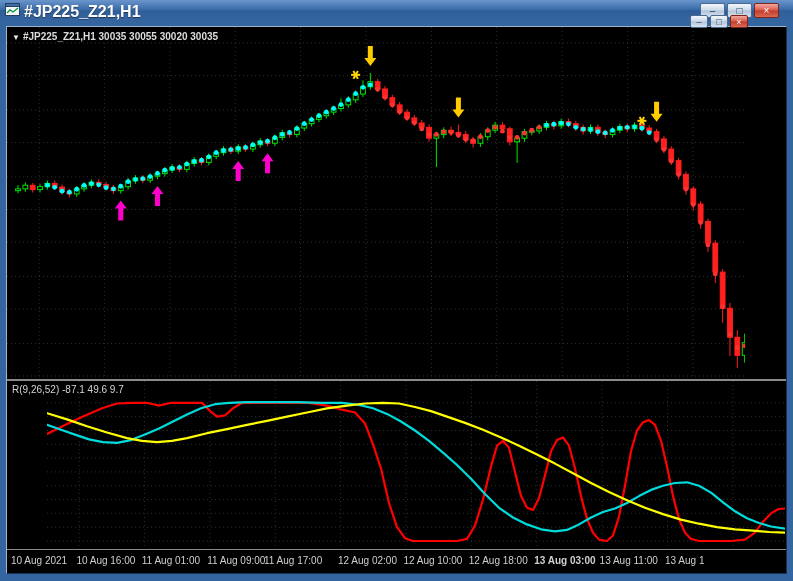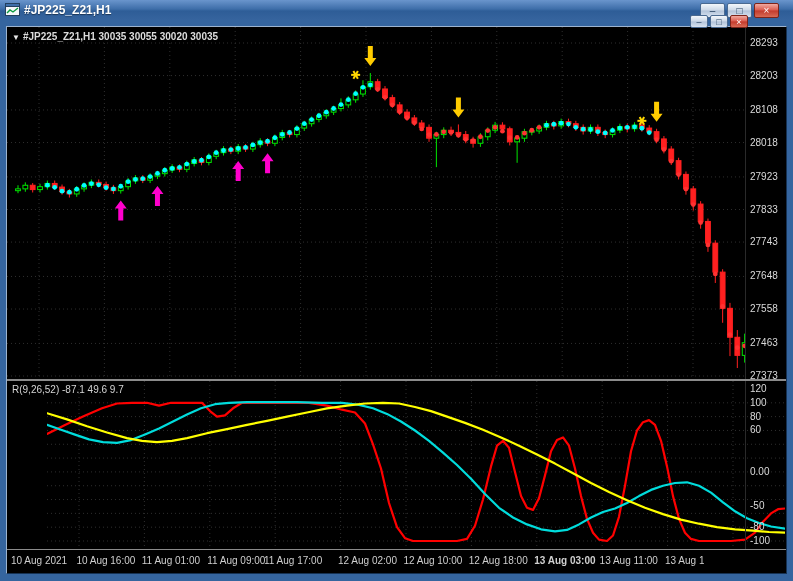--- a/index.html
+++ b/index.html
@@ -9,21 +9,21 @@
     font-family:"Liberation Sans",sans-serif;
     -webkit-font-smoothing:antialiased;
   }
   
   .titlebar{
     position:absolute;top:0;left:0;right:0;height:20px;
     background:linear-gradient(180deg,#6a95cc 0%,#3e6ea9 45%,#2e5d97 55%,#36649e 100%);
   }
   .titlebar .wicon{position:absolute;left:5px;top:3px;width:15px;height:13px;}
   .titlebar .wtitle{
-    position:absolute;left:24px;top:3px;color:#fff;font-size:12px;font-weight:bold;
+    position:absolute;left:24px;top:3px;color:#fff;font-size:16px;font-weight:bold;
     text-shadow:0 1px 1px rgba(0,0,0,.45);white-space:nowrap;
   }
   .controls{position:absolute;top:3px;right:14px;display:flex;gap:2px;z-index:6;}
   .mdi-controls{position:absolute;top:15px;right:45px;display:flex;gap:2px;z-index:6;}
   .win-btn{
     width:25px;height:15px;box-sizing:border-box;border:1px solid #4a6a91;border-radius:2px;
     background:linear-gradient(180deg,#f3f7fb 0%,#ccd8e7 48%,#b2c3d9 52%,#d9e4f1 100%);
     color:#23405f;font-size:10px;line-height:12px;text-align:center;padding:0;cursor:default;
     font-family:"Liberation Sans",sans-serif;
   }
@@ -411,33 +411,20 @@
         <line x1="350.89" y1="43.955059596013506" x2="346.39" y2="51.749288230073454" stroke="#ffd700" stroke-width="2"></line>
         <line x1="630.4" y1="93.82065217391305" x2="639.4" y2="93.82065217391305" stroke="#ffd700" stroke-width="2"></line>
         <line x1="632.65" y1="89.92353785688307" x2="637.15" y2="97.71776649094302" stroke="#ffd700" stroke-width="2"></line>
         <line x1="637.15" y1="89.92353785688307" x2="632.65" y2="97.71776649094302" stroke="#ffd700" stroke-width="2"></line>
       </svg>
     <div class="chart-header">
       <span class="tri">▼</span><span>#JP225_Z21,H1  30035 30055 30020 30035</span>
     </div>
   </div>
 
-  <div id="price-axis">
-      <div class="axlab" style="top: 10px;">28293</div>
-      <div class="axlab" style="top: 42.5761px;">28203</div>
-      <div class="axlab" style="top: 76.962px;">28108</div>
-      <div class="axlab" style="top: 109.538px;">28018</div>
-      <div class="axlab" style="top: 143.924px;">27923</div>
-      <div class="axlab" style="top: 176.5px;">27833</div>
-      <div class="axlab" style="top: 209.076px;">27743</div>
-      <div class="axlab" style="top: 243.462px;">27648</div>
-      <div class="axlab" style="top: 276.038px;">27558</div>
-      <div class="axlab" style="top: 310.424px;">27463</div>
-      <div class="axlab" style="top: 343px;">27373</div>
-    </div>
 
   <div id="pane-separator"></div>
 
   <div id="ind-region">
     <svg id="ind-svg" width="738" height="168">
         <line x1="0" x2="738" y1="21.81818181818182" y2="21.81818181818182" class="grid"></line>
         <line x1="0" x2="738" y1="35.63636363636364" y2="35.63636363636364" class="grid"></line>
         <line x1="0" x2="738" y1="49.45454545454545" y2="49.45454545454545" class="grid"></line>
         <line x1="0" x2="738" y1="63.27272727272727" y2="63.27272727272727" class="grid"></line>
         <line x1="0" x2="738" y1="77.0909090909091" y2="77.0909090909091" class="grid"></line>
@@ -459,30 +446,20 @@
         <line x1="620.6" x2="620.6" y1="0" y2="168" class="grid"></line>
         <line x1="686" x2="686" y1="0" y2="168" class="grid"></line>
         <line x1="751.4000000000001" x2="751.4000000000001" y1="0" y2="168" class="grid"></line>
         <polyline points="0,52.9 18,43.9 36,35.6 55,27.3 70,22.5 85,21.8 100,21.8 112,24.6 124,21.8 140,21.8 155,21.8 163,30.1 170,35.6 178,34.3 186,27.3 195,21.8 215,21.8 240,21.8 262,21.8 280,24.6 295,28.7 308,31.5 318,42.5 326,63.3 334,87.5 342,122.0 350,146.2 358,157.2 366,160.0 390,160.0 410,160.0 420,157.9 428,144.8 436,118.5 444,85.4 450,64.7 456,59.8 462,66.7 468,90.9 474,115.1 480,126.8 486,128.9 492,117.2 498,94.4 504,70.2 510,59.1 516,56.4 522,64.7 528,87.5 534,115.1 540,137.9 546,151.7 552,158.6 560,160.0 566,154.5 572,135.8 578,104.7 584,70.2 590,49.5 596,41.2 602,39.1 608,43.9 614,59.8 620,85.4 626,115.1 632,137.9 638,151.7 644,157.9 652,160.0 668,160.0 684,160.0 698,158.6 708,151.7 716,140.7 724,132.4 731,128.2 738,127.5" fill="none" stroke="#ff0000" stroke-width="2.2" stroke-linejoin="round" stroke-linecap="round"></polyline>
         <polyline points="0,43.9 14,48.8 28,53.6 42,58.4 56,61.2 70,61.9 84,59.1 98,53.6 112,47.4 126,40.5 140,33.6 154,27.3 168,23.2 182,21.8 200,21.1 225,21.1 250,21.1 275,21.8 295,21.8 312,23.9 326,27.3 340,32.9 354,40.5 368,49.5 382,59.8 396,71.6 410,84.0 424,97.8 438,113.0 452,126.8 466,136.5 480,143.4 494,148.3 508,150.3 520,148.9 532,143.4 544,136.5 556,131.0 568,127.5 580,122.0 592,115.1 604,108.9 616,104.7 628,102.0 640,101.3 652,104.7 664,111.6 676,121.3 688,130.3 700,137.2 712,142.0 724,145.5 738,147.6" fill="none" stroke="#00dcdc" stroke-width="2.2" stroke-linejoin="round" stroke-linecap="round"></polyline>
         <polyline points="0,32.2 20,38.4 40,45.3 60,51.5 80,57.1 95,59.8 110,61.2 125,59.8 140,57.1 160,52.2 180,48.1 200,43.9 220,39.8 240,35.6 260,31.5 280,27.3 300,24.6 318,22.5 336,21.8 352,22.5 368,26.0 384,30.1 400,35.6 418,41.9 436,48.8 454,56.4 472,64.7 490,73.6 508,82.6 526,92.3 544,102.0 562,110.9 580,119.2 598,126.8 616,133.1 634,138.6 652,142.7 670,146.2 688,148.3 706,149.6 722,151.0 738,151.7" fill="none" stroke="#ffff00" stroke-width="2.2" stroke-linejoin="round" stroke-linecap="round"></polyline>
       </svg>
     <div class="ind-label">R(9,26,52) -87.1 49.6 9.7</div>
   </div>
 
-  <div id="ind-axis">
-      <div class="axlab" style="top: 2px;">120</div>
-      <div class="axlab" style="top: 15.8182px;">100</div>
-      <div class="axlab" style="top: 29.6364px;">80</div>
-      <div class="axlab" style="top: 43.4545px;">60</div>
-      <div class="axlab" style="top: 84.9091px;">0.00</div>
-      <div class="axlab" style="top: 119.455px;">-50</div>
-      <div class="axlab" style="top: 140.182px;">-80</div>
-      <div class="axlab" style="top: 154px;">-100</div>
-    </div>
 
   <div id="axis-line"></div>
 
   <div id="time-axis">
       <div class="tlab" style="left: 4px;">10 Aug 2021</div>
       <div class="tlab" style="left: 69.4px;">10 Aug 16:00</div>
       <div class="tlab" style="left: 134.8px;">11 Aug 01:00</div>
       <div class="tlab" style="left: 200.2px;">11 Aug 09:00</div>
       <div class="tlab" style="left: 257px;">11 Aug 17:00</div>
       <div class="tlab" style="left: 331px;">12 Aug 02:00</div>

